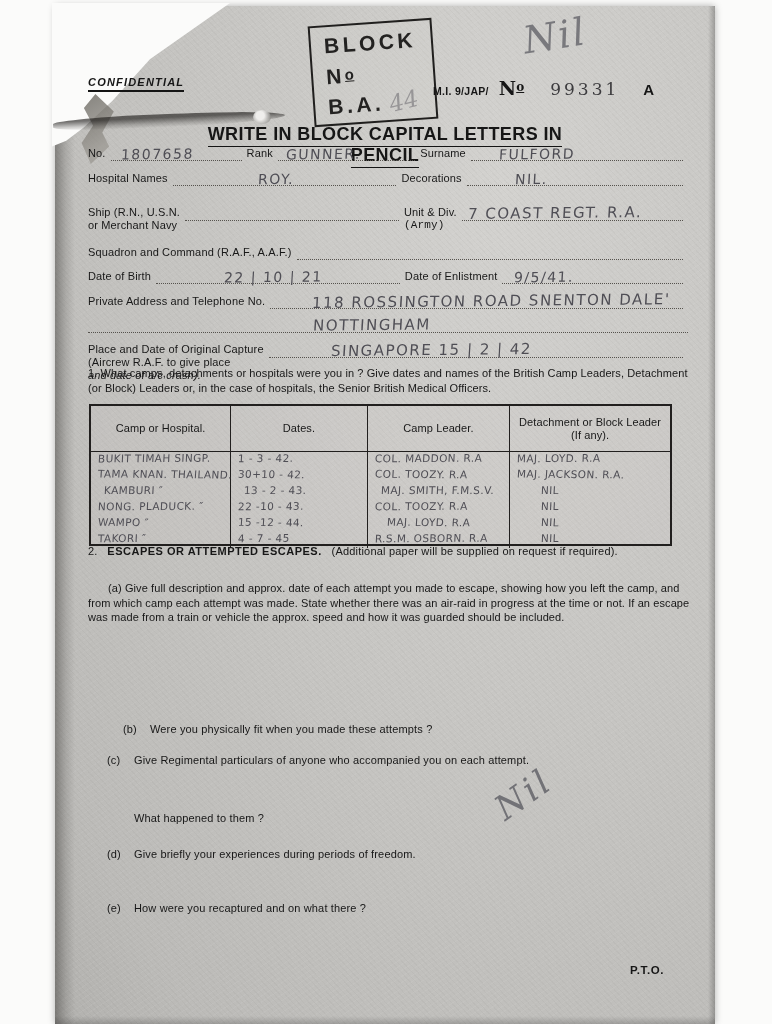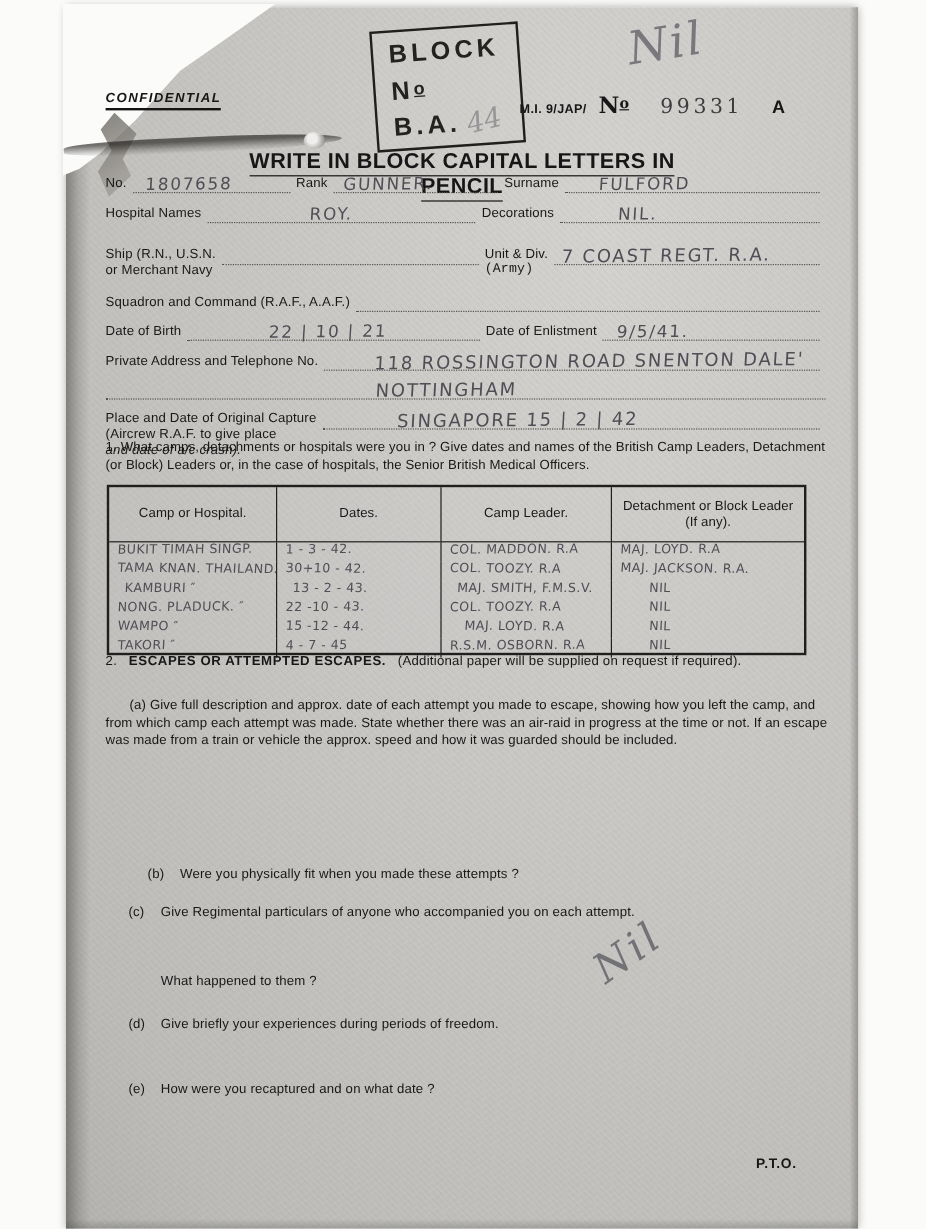--- a/index.html
+++ b/index.html
@@ -288,19 +288,19 @@
 
     <div class="abs subq" style="left:79px; top:806px;">What happened to them ?</div>
 
     <div class="abs hw-cursive nil-mid" style="left:438px; top:768px;">Nil</div>
 
     <div class="abs subq" style="left:52px; top:842px;">
       <span class="marker">(d)</span><span>Give briefly your experiences during periods of freedom.</span>
     </div>
 
     <div class="abs subq" style="left:52px; top:896px;">
-      <span class="marker">(e)</span><span>How were you recaptured and on what date ?</span>
+      <span class="marker">(e)</span><span>How were you recaptured and on what there ?</span>
     </div>
 
     <div class="abs pto" style="left:575px; top:958px;">P.T.O.</div>
 
   </div>
 </div>
 
 </body></html>

